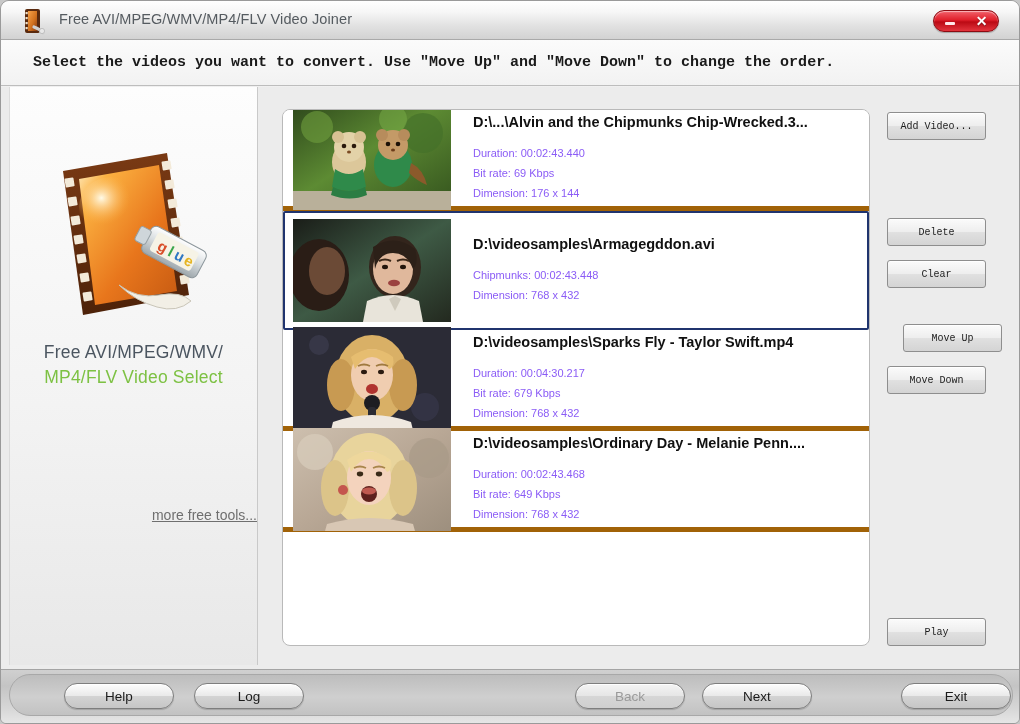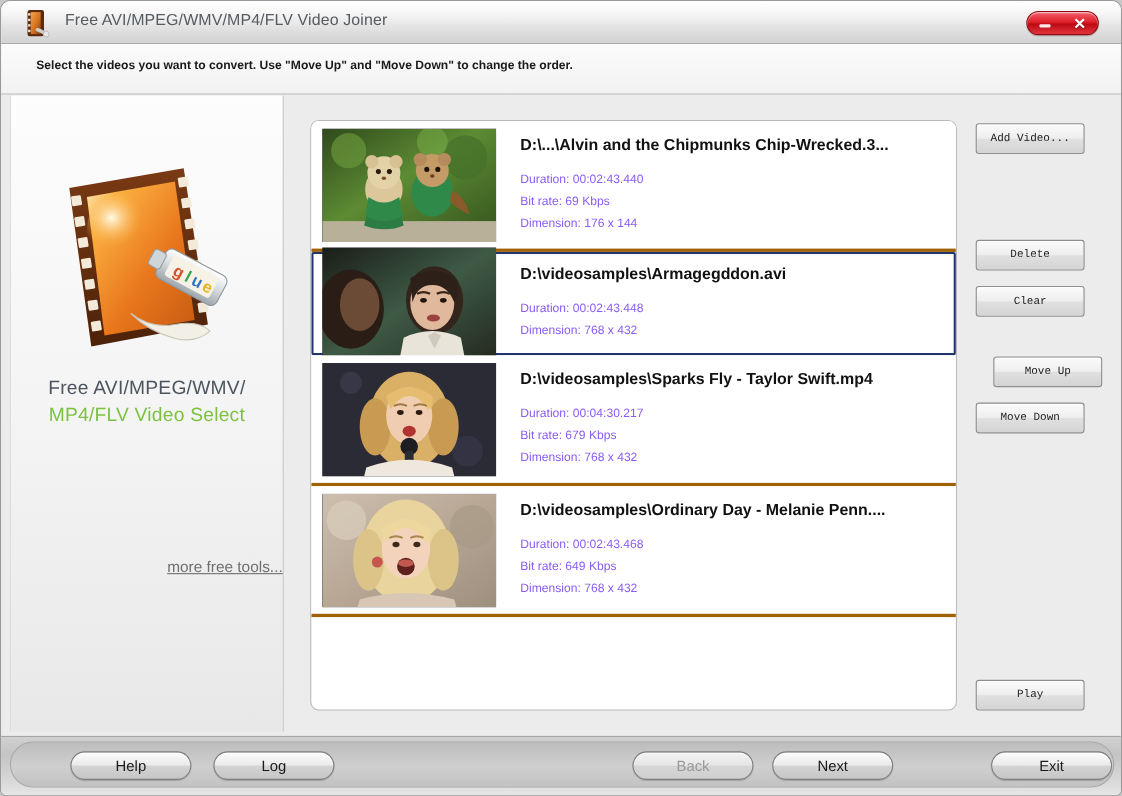--- a/index.html
+++ b/index.html
@@ -56,21 +56,21 @@
   }
 
   
   .instruction {
     position: absolute; left:0; top:39px; width:1020px; height:46px;
     background: linear-gradient(180deg,#fbfbfb 0%, #f2f2f2 100%);
     border-bottom: 1px solid #bdbdbd;
   }
   .instruction span {
     position: absolute; left: 32px; top: 14px;
-    font-size: 11px; font-weight: bold; color: #1a1a1a;
+    font-size: 15px; font-weight: bold; color: #1a1a1a; font-family: Liberation Mono, monospace;
   }
 
   
   .body-area {
     position: absolute; left: 0; top: 86px; width: 1020px; height: 584px;
     background: #ececec;
   }
 
   
   .sidebar {
@@ -100,31 +100,31 @@
   .listpanel {
     position: absolute; left: 281px; top: 22px;
     width: 588px; height: 537px;
     background: #ffffff;
     border: 1px solid #b9b9b9;
     border-radius: 8px;
     overflow: hidden;
   }
   .vitem {
     position: relative;
-    height: 119px;
-    border-bottom: 3px solid #a16207;
+    height: 101px;
+    border-bottom: 5px solid #a16207;
     display: flex; align-items: center;
     padding: 16px 8px;
     background: #fff;
     cursor: pointer;
   }
   .vitem.selected {
     border: 2px solid #20346e;
     border-radius: 2px;
-    height: 94px;
+    height: 119px;
     padding: 0 6px;
   }
   .thumb {
     width: 158px; height: 103px; flex: 0 0 158px;
     background: #333; margin-left: 2px;
     overflow: hidden; position: relative;
   }
   .meta { margin-left: 22px; }
   .vtitle {
     font-size: 14.5px; font-weight: bold; color: #111;
@@ -362,21 +362,21 @@
             <ellipse cx="110" cy="48" rx="3" ry="2.2" fill="#23150c"></ellipse>
             <path d="M86 42 q6 -3 12 0" stroke="#3a2718" stroke-width="2" fill="none"></path>
             <path d="M104 42 q6 -3 12 0" stroke="#3a2718" stroke-width="2" fill="none"></path>
             <ellipse cx="101" cy="64" rx="6" ry="3.2" fill="#9b4240"></ellipse>
             <path d="M74 82 q26 -12 52 0 l4 21 H70 Z" fill="#e8e4da"></path>
             <path d="M96 80 l6 12 l6 -12 l-6 -3 Z" fill="#cfcabd"></path>
           </svg>
         </div>
         <div class="meta">
           <div class="vtitle">D:\videosamples\Armagegddon.avi</div>
-          <div class="vline">Duration: 00:02:43.448</div>
+          <div class="vline">Chipmunks: 00:02:43.448</div>
           <div class="vline">Dimension: 768 x 432</div>
         </div>
       </div>
 
       <div class="vitem">
         <div class="thumb">
           <svg width="158" height="103" viewBox="0 0 158 103">
             <rect width="158" height="103" fill="#2b2b36"></rect>
             <circle cx="26" cy="18" r="10" fill="#3b3b4c" opacity=".8"></circle>
             <circle cx="132" cy="80" r="14" fill="#363648" opacity=".8"></circle>

